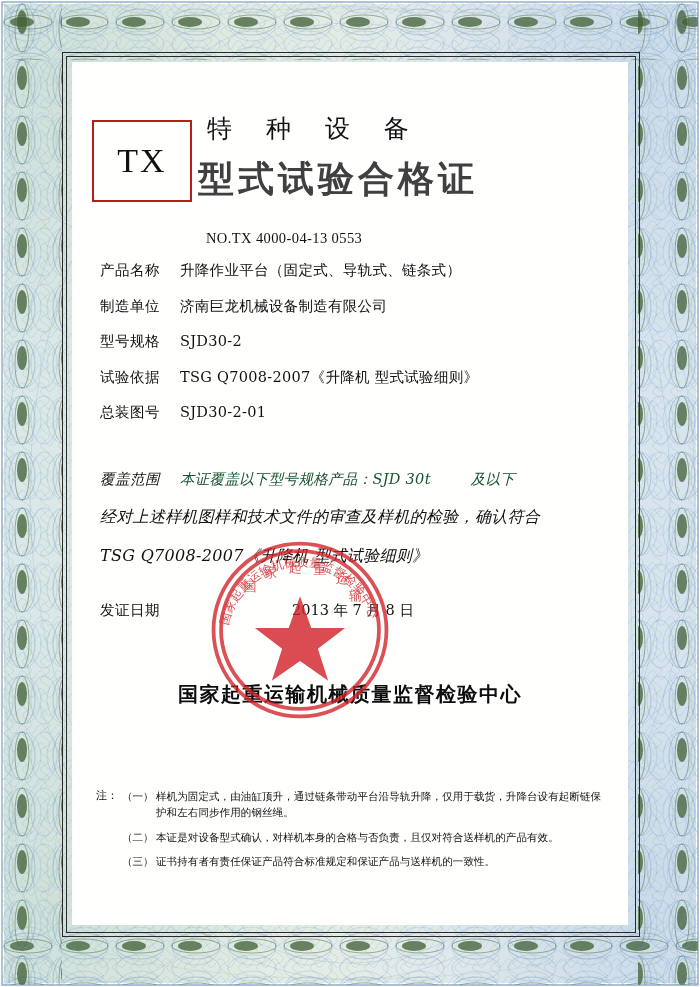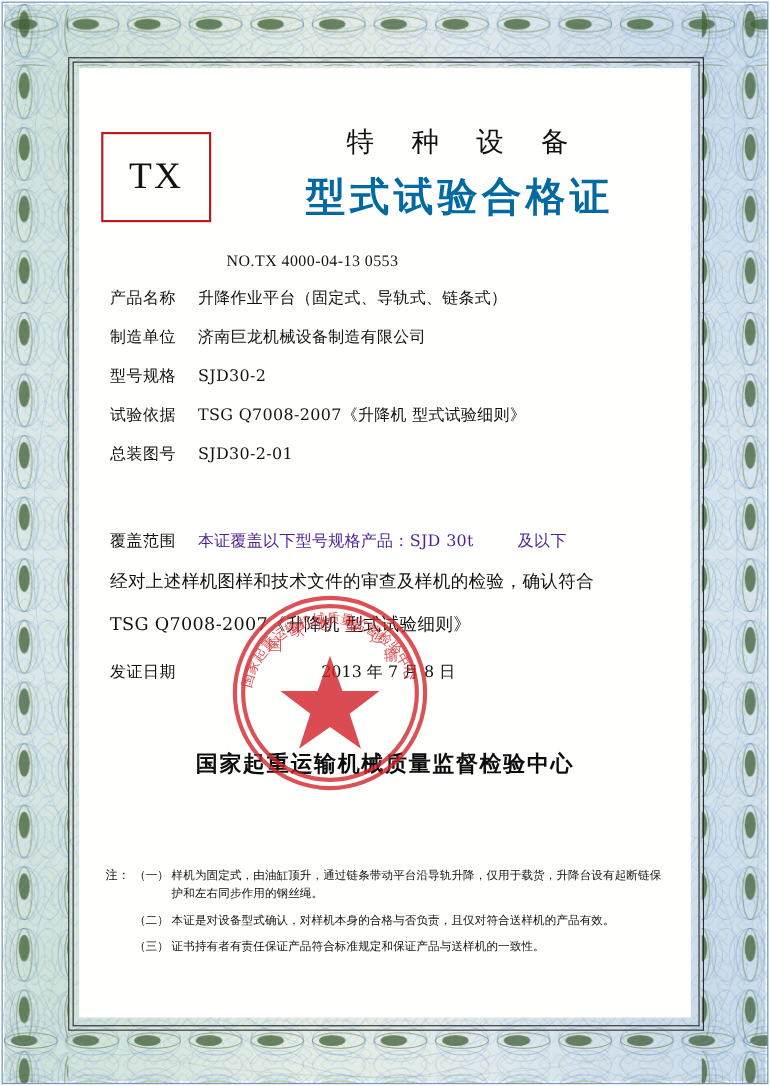--- a/index.html
+++ b/index.html
@@ -86,38 +86,37 @@
   }
   .tx-box .tx-text {
     font-family: "Liberation Serif", serif;
     font-size: 34px;
     letter-spacing: 2px;
     color: #111;
   }
 
   .title-wrap {
     position: absolute;
-    left: 140px;
+    left: 128px;
     top: 56px;
     width: 420px;
-    text-align: center;
   }
   .title-1 {
     font-family: "DejaVu Serif", serif;
     font-size: 25px;
     letter-spacing: 13px;
     color: #111;
     padding-left: 13px;
   }
   .title-2 {
     font-family: "DejaVu Serif", serif;
     font-size: 36px;
     font-weight: bold;
     letter-spacing: 4px;
-    color: #0369a1;
+    color: #404040;
     margin-top: 10px;
     padding-left: 4px;
   }
   .cert-no {
     position: absolute;
     left: 140px;
     top: 174px;
     width: 420px;
     font-family: "Liberation Serif", serif;
     font-size: 14.5px;
@@ -150,40 +149,41 @@
     font-family: "DejaVu Serif", serif;
     font-size: 14.5px;
     color: #111;
     letter-spacing: 0.3px;
   }
 
   
   .coverage {
     position: absolute;
     left: 34px;
-    top: 426px;
+    top: 414px;
     width: 500px;
+    font-style: italic;
   }
   .cov-row {
     display: flex;
     align-items: baseline;
     margin-bottom: 18px;
   }
   .cov-label {
     flex: 0 0 auto;
     width: 80px;
     font-family: "DejaVu Serif", serif;
     font-size: 14.5px;
     color: #111;
     letter-spacing: 0.5px;
   }
   .cov-text {
     font-family: "DejaVu Serif", serif;
     font-size: 14.5px;
-    color: #4c1d95;
+    color: #14532d;
     letter-spacing: 0.3px;
   }
   .cov-indent {
     font-family: "DejaVu Serif", serif;
     font-size: 16px;
     color: #111;
     letter-spacing: 0.3px;
     margin-bottom: 18px;
   }
   .gap-sep {

